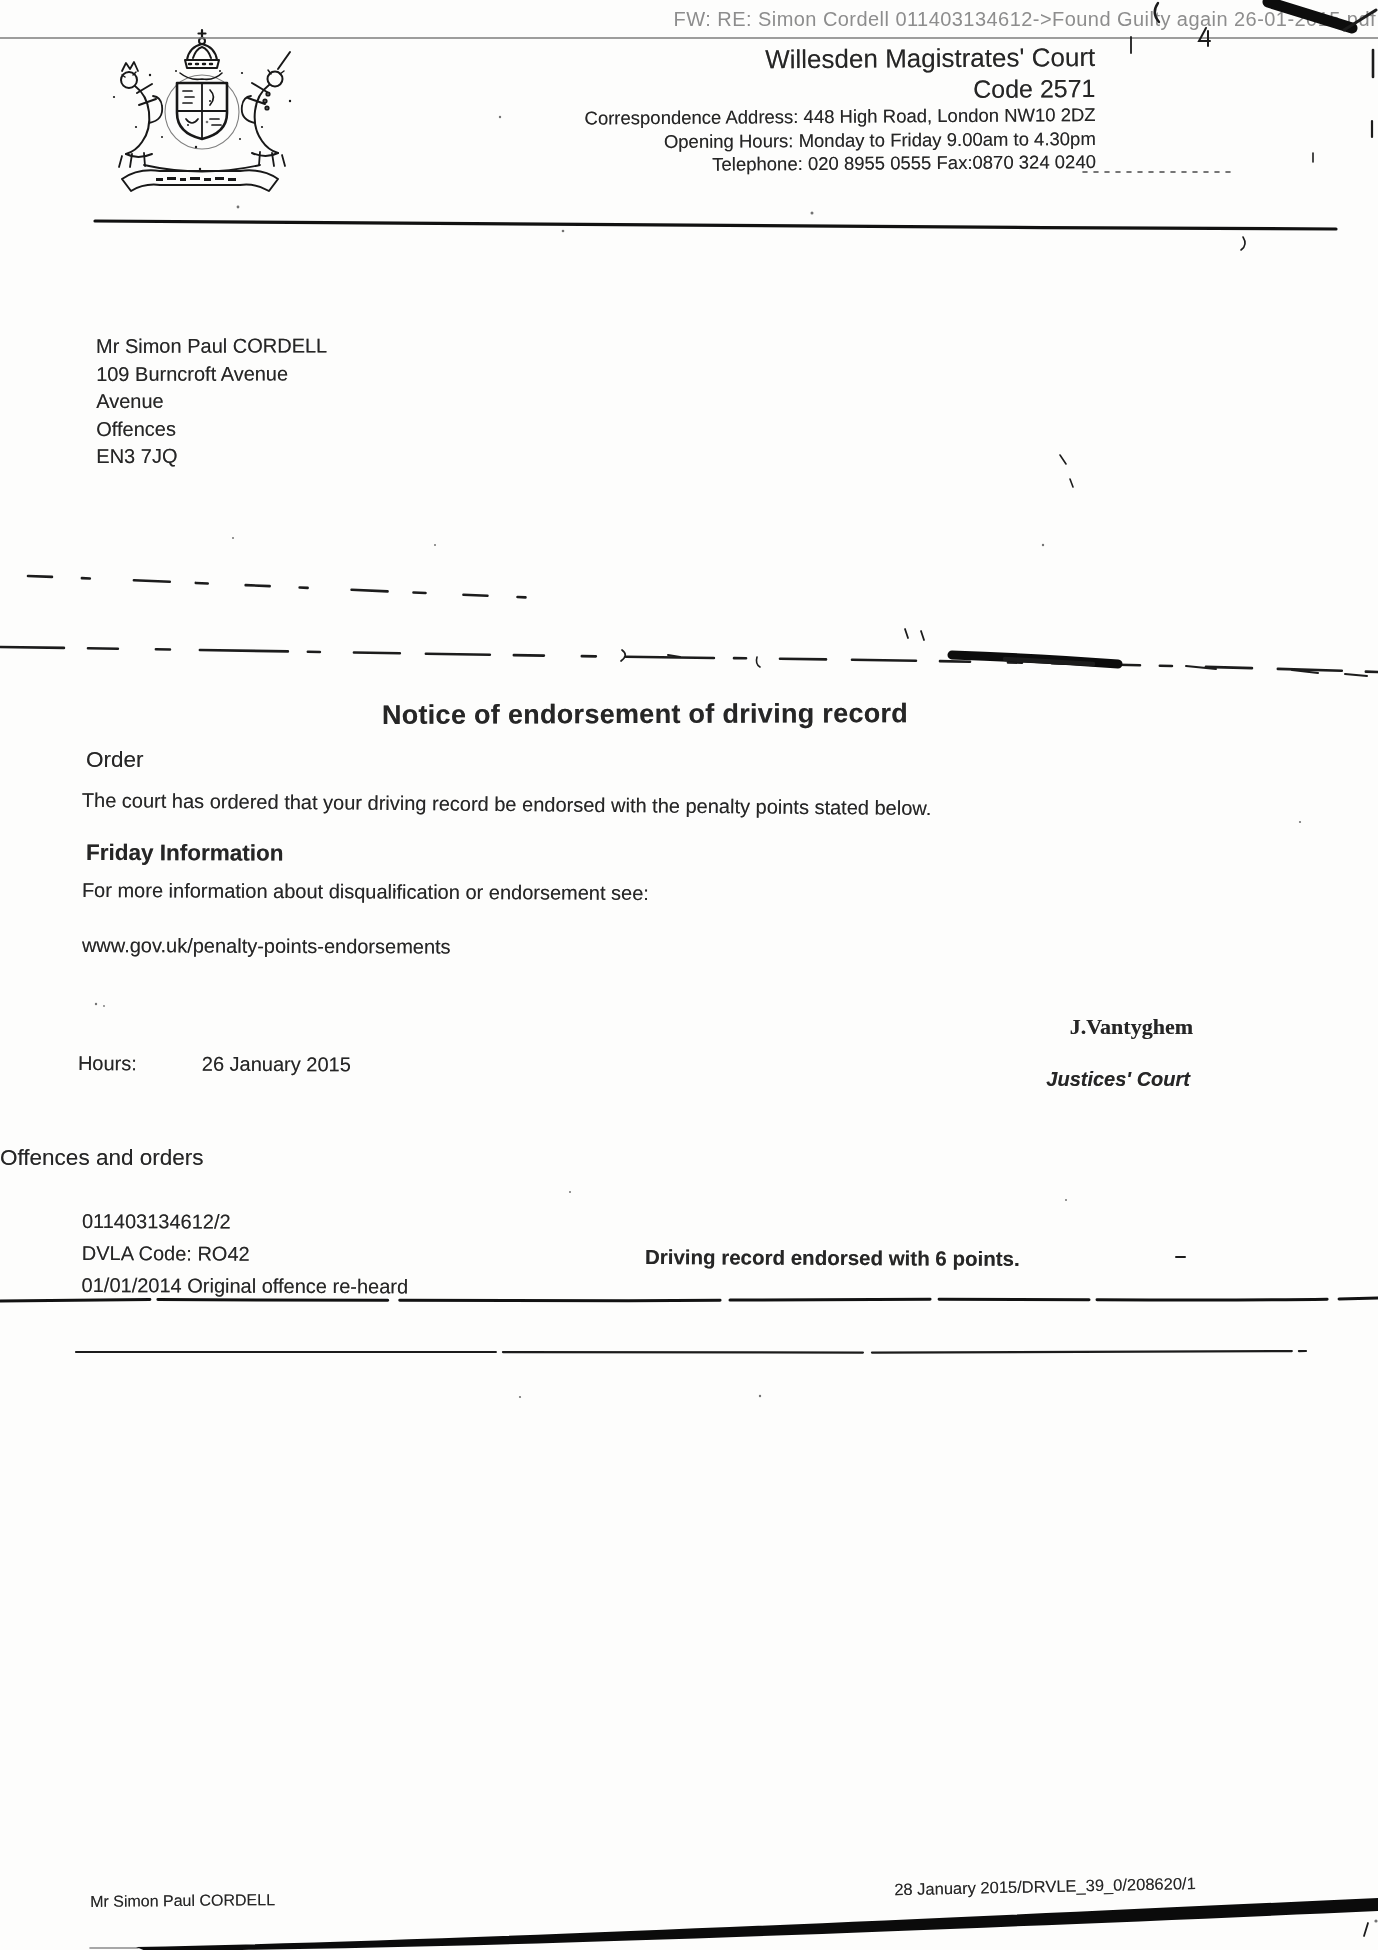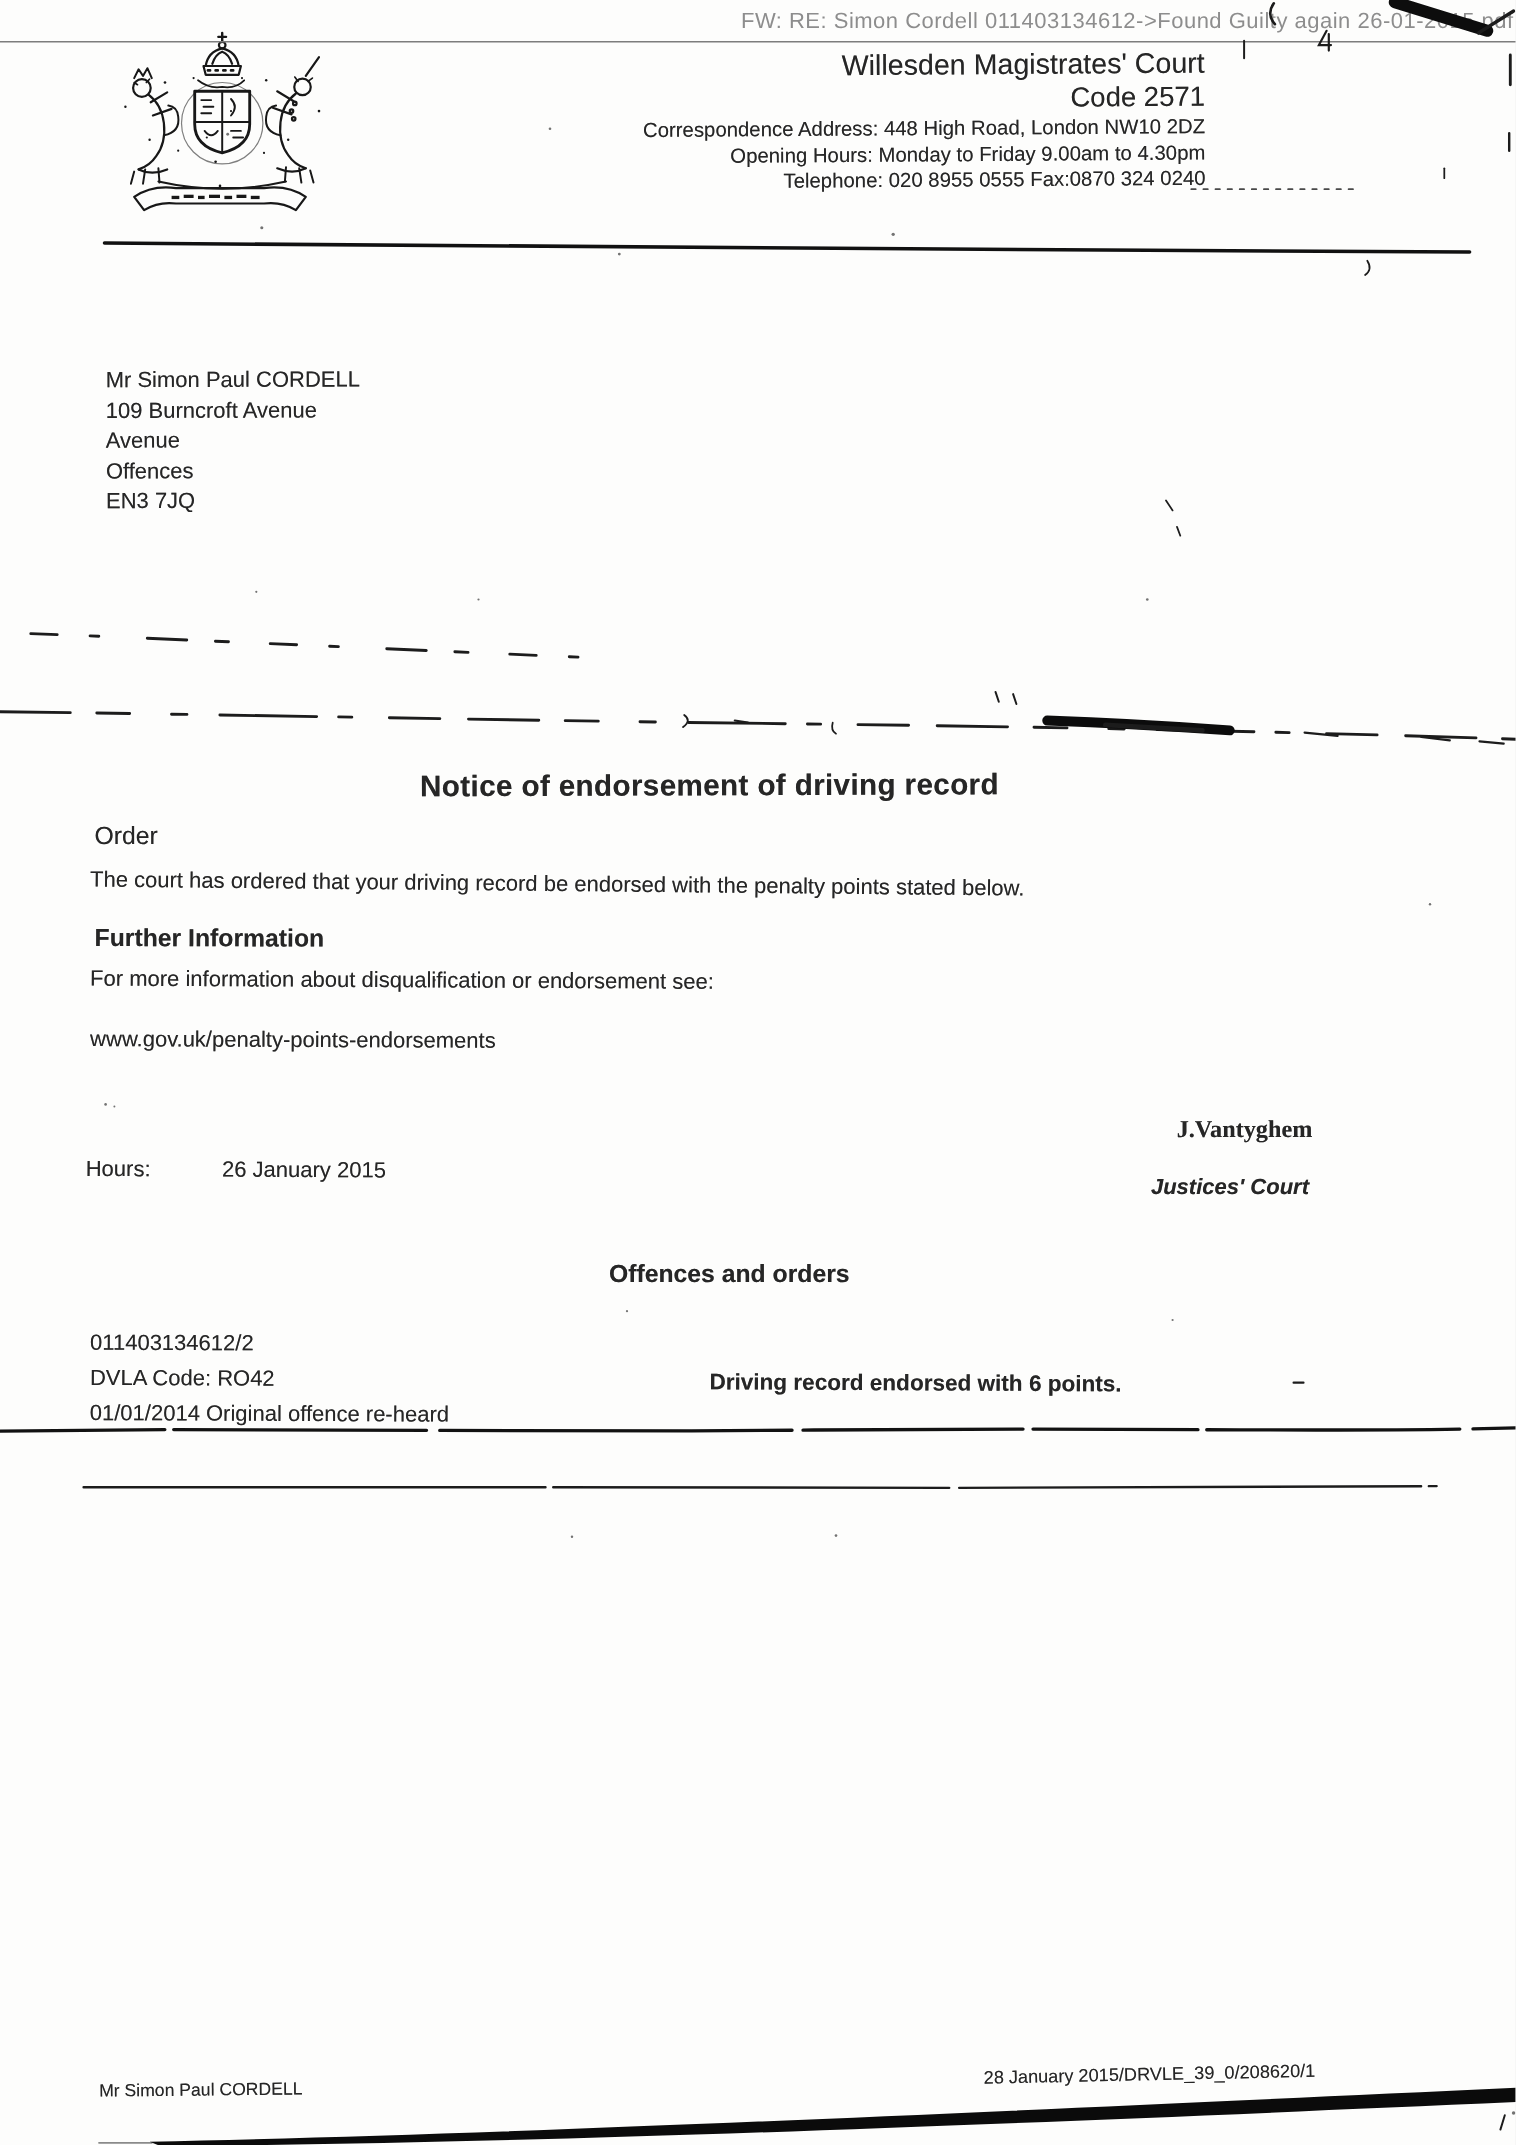--- a/index.html
+++ b/index.html
@@ -22,21 +22,21 @@
   .notice-title{top:699px;left:0;width:1290px;text-align:center;font-size:27px;font-weight:bold;letter-spacing:.3px;transform:rotate(-0.2deg);}
   .order-h{left:86px;top:747px;font-size:22.5px;font-weight:normal;}
   .order-b{left:82px;top:789px;font-size:20px;transform:rotate(0.55deg);transform-origin:left top;}
   .further-h{left:86px;top:840px;font-size:22.5px;font-weight:bold;transform:rotate(0.15deg);transform-origin:left top;}
   .further-b{left:82px;top:879px;font-size:20px;transform:rotate(0.3deg);transform-origin:left top;}
   .gov-link{left:82px;top:934px;font-size:20px;transform:rotate(0.25deg);transform-origin:left top;color:#262626;text-decoration:none;}
   .clerk-name{top:1014px;right:185px;font-size:22px;font-weight:bold;font-family:Liberation Serif, serif;}
   .date-row{left:78px;top:1052px;font-size:20px;transform:rotate(0.3deg);transform-origin:left top;}
   .date-row .dval{margin-left:65px;}
   .clerk-title{top:1068px;right:188px;font-size:20px;font-weight:bold;font-style:italic;}
-  .off-h{top:1145px;left:0;width:1262px;text-align:center;font-size:22.5px;font-weight:bold;margin-left:32px;}
+  .off-h{top:1145px;left:0;width:1262px;text-align:left;font-size:22.5px;font-weight:normal;}
   .off-block{left:82px;top:1205px;font-size:20px;line-height:32px;transform:rotate(0.25deg);transform-origin:left top;}
   .off-result{left:645px;top:1245px;font-size:20.5px;font-weight:bold;transform:rotate(0.3deg);transform-origin:left top;}
   .footer-name{left:90px;top:1893px;font-size:16px;transform:rotate(-0.6deg);transform-origin:left top;}
   .footer-ref{top:1874px;right:182px;font-size:16.5px;transform:rotate(-1.2deg);transform-origin:right top;}
   .artifacts{position:absolute;left:0;top:0;pointer-events:none;}
 </style>
 </head>
 <body>
 
 <div class="doc">
@@ -119,21 +119,21 @@
     <div>109 Burncroft Avenue</div>
     <div>Avenue</div>
     <div>Offences</div>
     <div>EN3 7JQ</div>
   </div>
 
 
   <div class="abs notice-title">Notice of endorsement of driving record</div>
   <div class="abs order-h">Order</div>
   <div class="abs order-b">The court has ordered that your driving record be endorsed with the penalty points stated below.</div>
-  <div class="abs further-h">Further Information</div>
+  <div class="abs further-h">Friday Information</div>
   <div class="abs further-b">For more information about disqualification or endorsement see:</div>
   <a class="abs gov-link" href="#">www.gov.uk/penalty-points-endorsements</a>
 
   <div class="abs clerk-name">J.Vantyghem</div>
   <div class="abs date-row">
     <span>Hours:</span><span class="dval">26 January 2015</span>
   </div>
   <div class="abs clerk-title">Justices' Court</div>
 
   <div class="abs off-h">Offences and orders</div>

